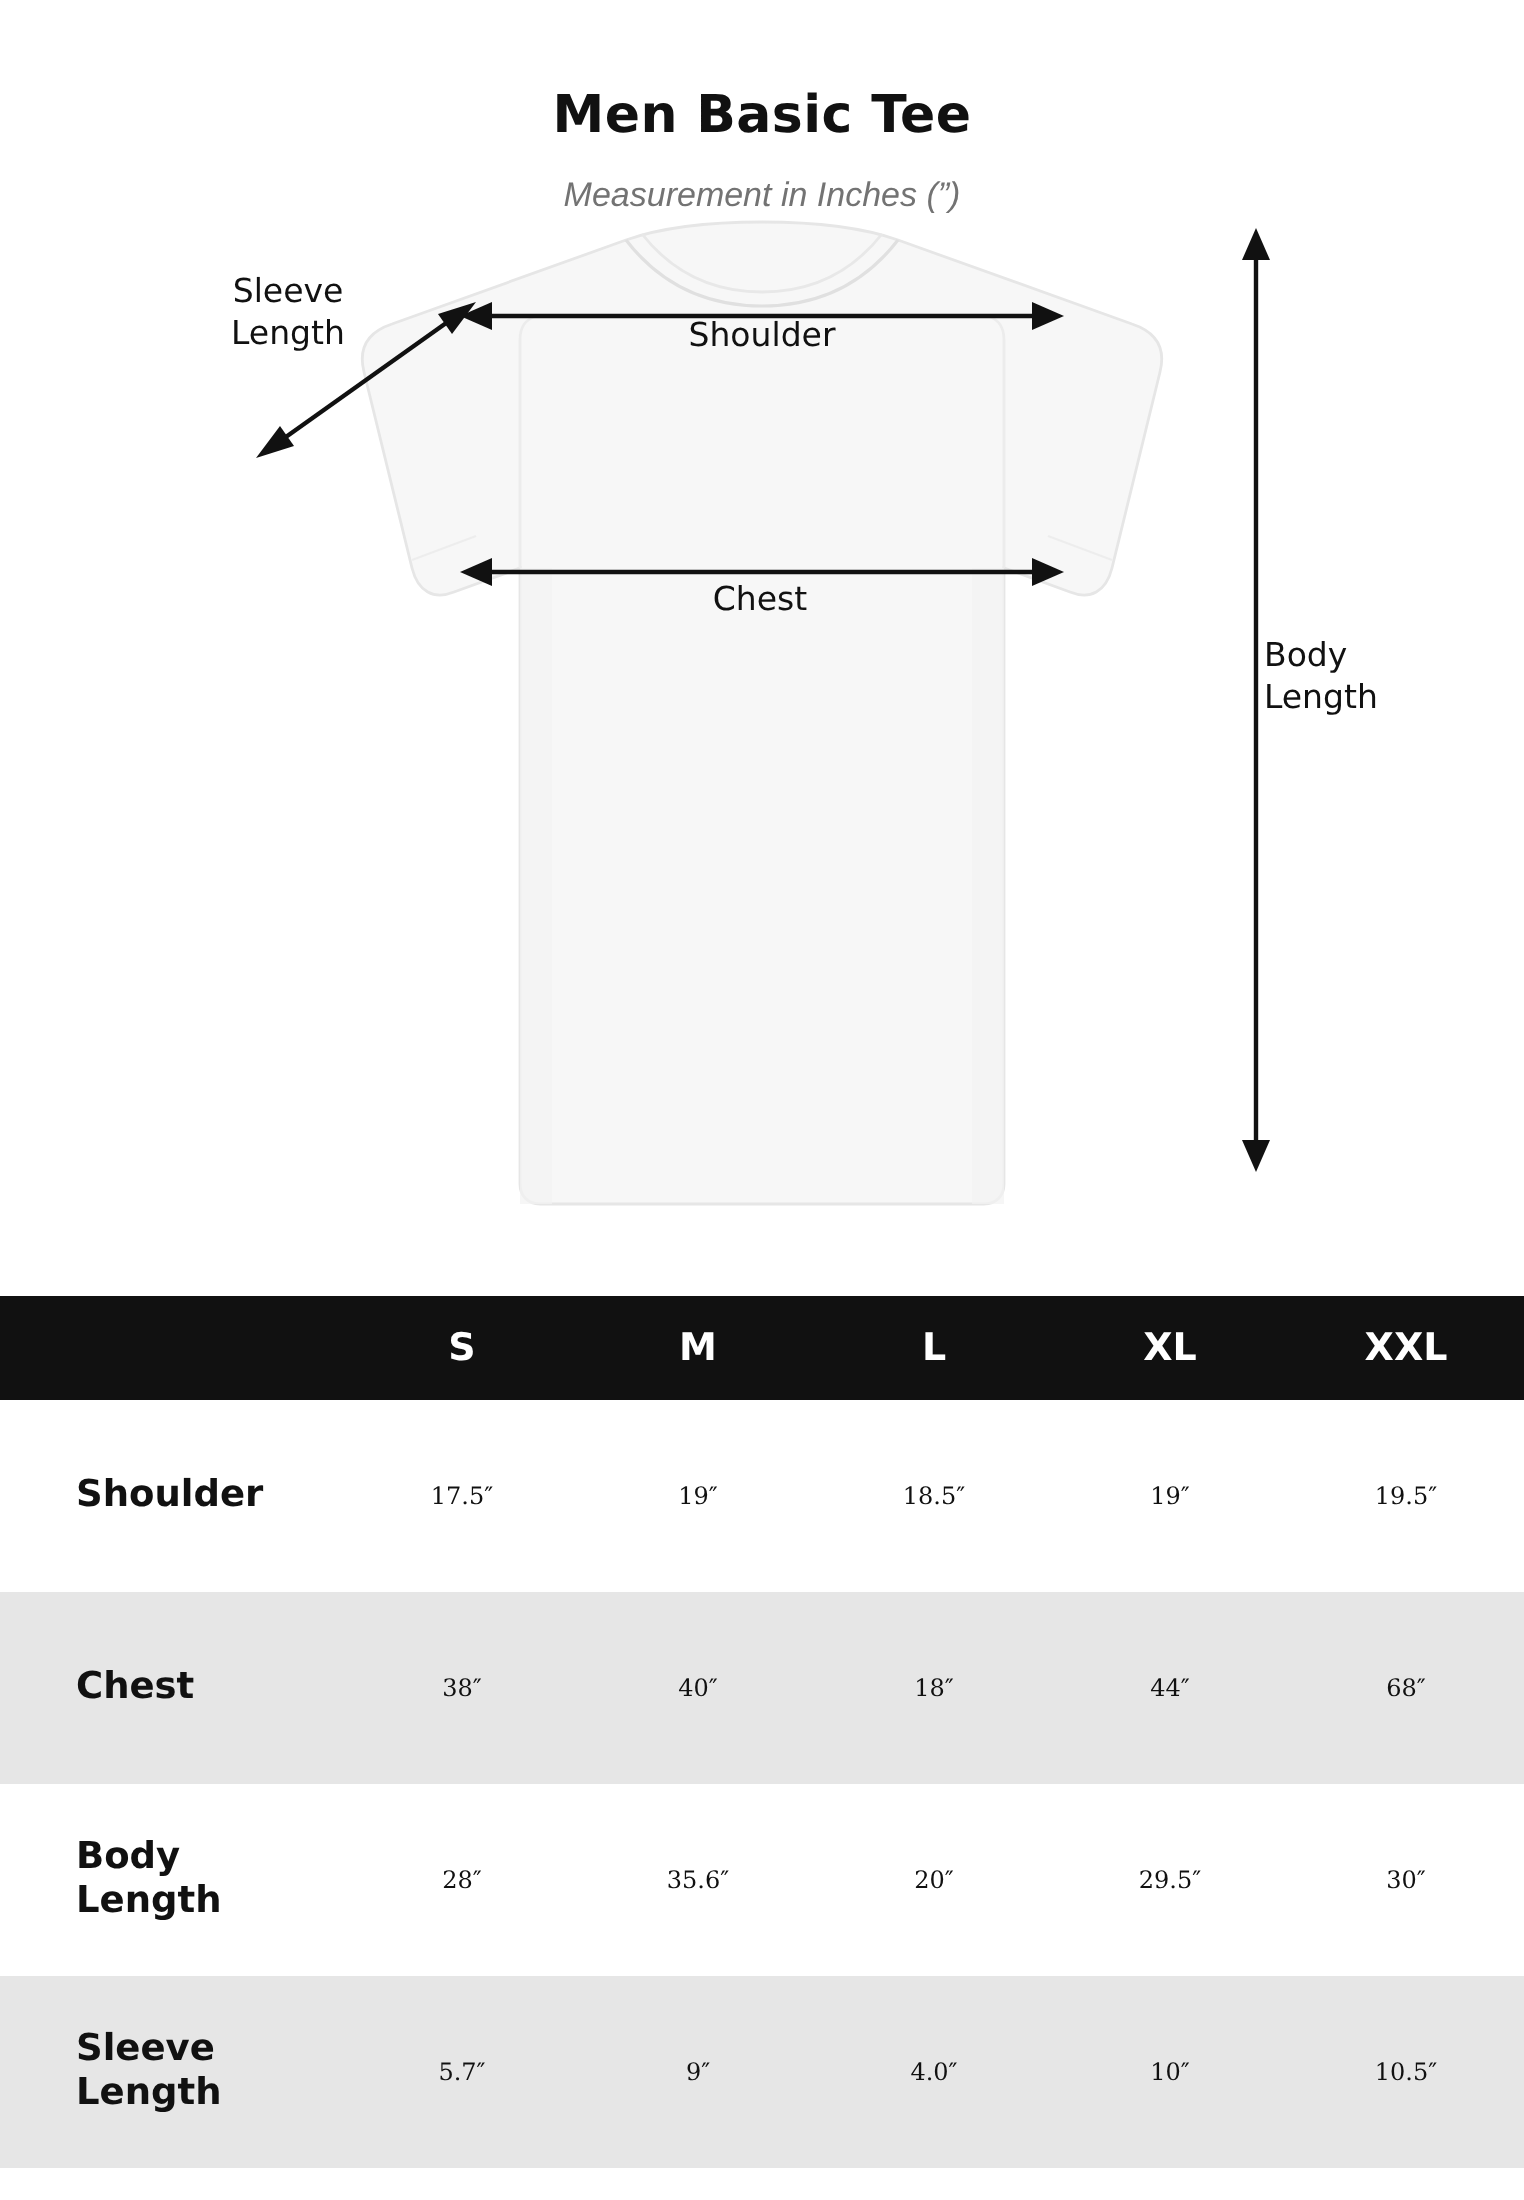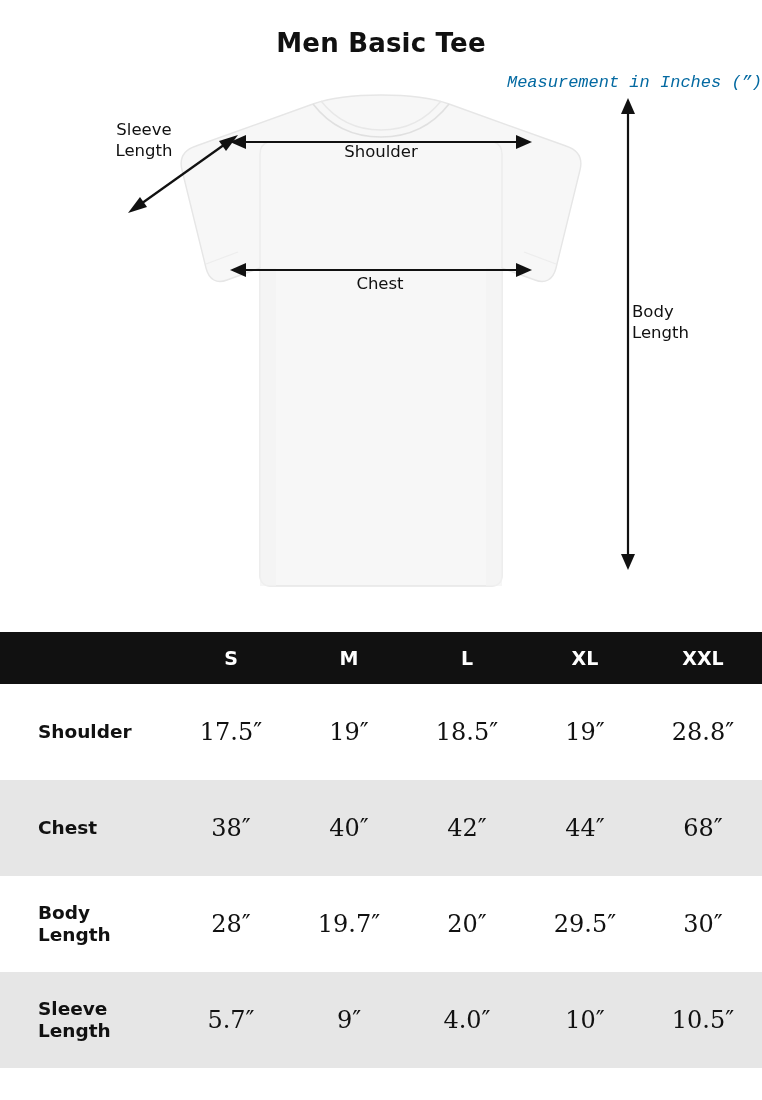--- a/index.html
+++ b/index.html
@@ -12,37 +12,36 @@
     background: #ffffff;
     font-family: "DejaVu Sans", sans-serif;
     color: #111111;
     overflow: hidden;
     position: relative;
   }
 
   
   .header {
     text-align: center;
-    padding-top: 28px;
+    padding-top: 43px;
   }
   .title {
     font-size: 26px;
     font-weight: bold;
     letter-spacing: 0.2px;
     color: #111111;
     margin: 0;
     line-height: 1.2;
   }
   .subtitle {
     font-size: 17px;
     font-style: italic;
-    color: #0369a1;
+    color: #737373;
     margin-top: 14px;
-    font-family: Liberation Mono, monospace;
-    text-align: right;
+    font-family: Liberation Sans, sans-serif;
   }
 
   
   .diagram {
     position: relative;
     width: 762px;
     height: 540px;
   }
   .diagram svg {
     position: absolute;
@@ -78,21 +77,21 @@
     color: #ffffff;
     font-size: 19px;
     font-weight: bold;
     height: 52px;
     padding: 0;
   }
   .size-table thead th.corner {
     width: 172px;
   }
   .size-table tbody td {
-    font-size: 24px;
+    font-size: 12px;
     color: #111111;
     height: 96px;
     padding: 0;
     font-family: "DejaVu Serif", serif;
   }
   .size-table tbody th.rowhead {
     font-size: 18.5px;
     font-weight: bold;
     text-align: left;
     padding-left: 38px;
@@ -200,35 +199,35 @@
       <th>XXL</th>
     </tr>
   </thead>
   <tbody>
     <tr class="plain">
       <th class="rowhead">Shoulder</th>
       <td>17.5″</td>
       <td>19″</td>
       <td>18.5″</td>
       <td>19″</td>
-      <td>28.8″</td>
+      <td>19.5″</td>
     </tr>
     <tr class="alt">
       <th class="rowhead">Chest</th>
       <td>38″</td>
       <td>40″</td>
-      <td>42″</td>
+      <td>18″</td>
       <td>44″</td>
       <td>68″</td>
     </tr>
     <tr class="plain">
       <th class="rowhead">Body
 Length</th>
       <td>28″</td>
-      <td>19.7″</td>
+      <td>35.6″</td>
       <td>20″</td>
       <td>29.5″</td>
       <td>30″</td>
     </tr>
     <tr class="alt">
       <th class="rowhead">Sleeve
 Length</th>
       <td>5.7″</td>
       <td>9″</td>
       <td>4.0″</td>

